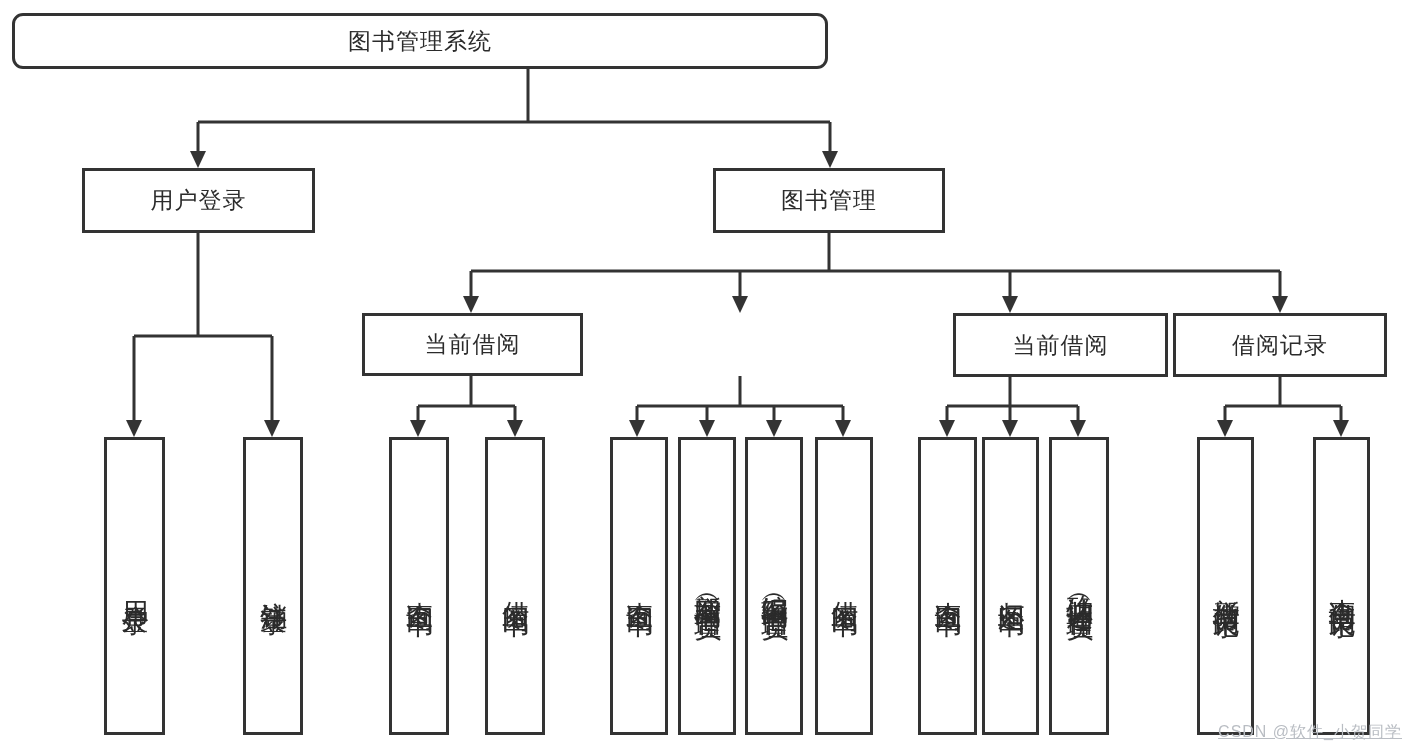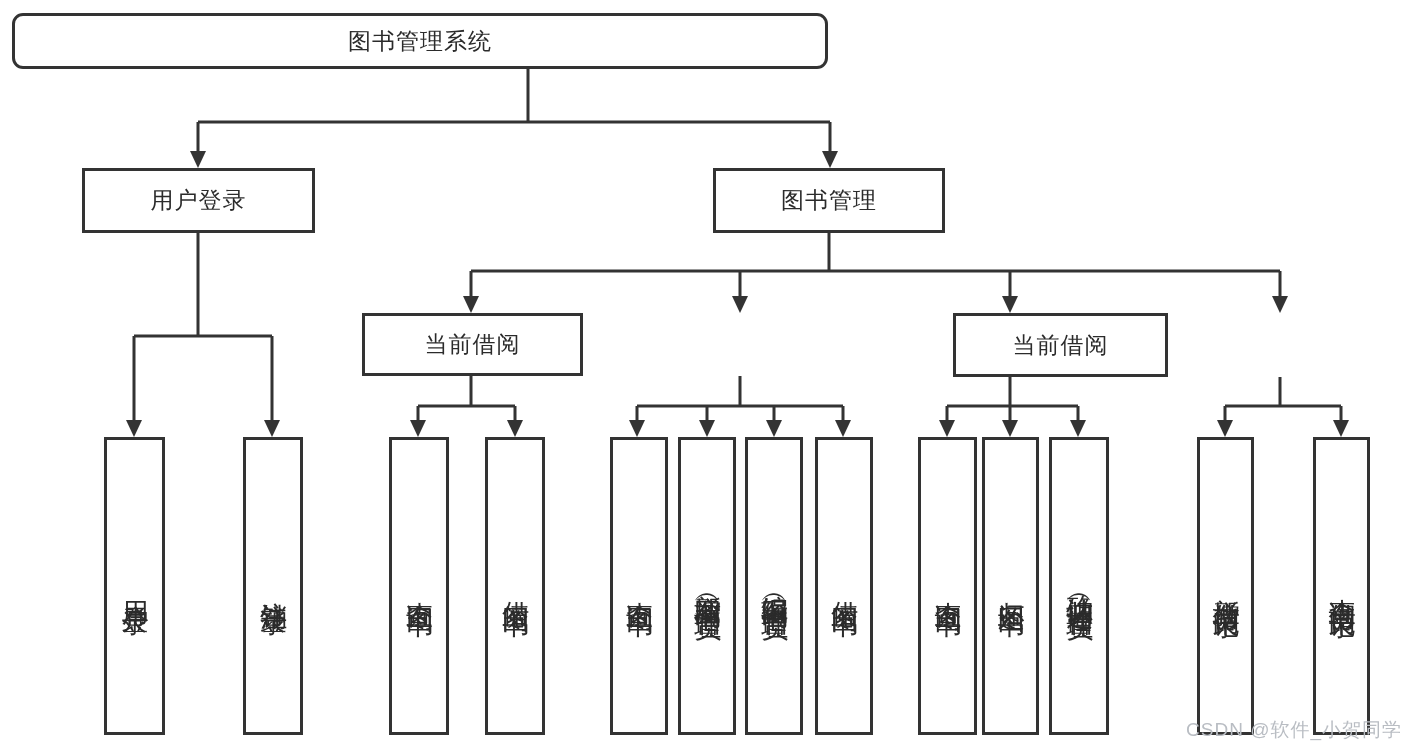--- a/index.html
+++ b/index.html
@@ -43,25 +43,26 @@
     font-size: 27px;
     letter-spacing: 3px;
     line-height: 1.1;
     white-space: nowrap;
     color: #2b2b2b;
   }
   .watermark {
     position: absolute;
     right: 3px;
     bottom: 4px;
-    font-size: 19px;
+    font-size: 16px;
     color: #b9bdc3;
     letter-spacing: 1px;
     z-index: 5;
     white-space: nowrap;
+    text-decoration: underline;
   }
   
   #n-root   { left: 12px;   top: 13px;  width: 816px; height: 56px; border-radius: 11px; }
   #n-l2-0   { left: 82px;   top: 168px; width: 233px;  height: 65px; }
   #n-l2-1   { left: 713px;  top: 168px; width: 232px;  height: 65px; text-align: right; }
   #n-l3-0   { left: 362px;  top: 313px; width: 221px;  height: 63px; }
   #n-l3-1   { left: 632px;  top: 313px; width: 218px;  height: 63px; }
   #n-l3-2   { left: 953px;  top: 313px; width: 215px;  height: 64px; }
   #n-l3-3   { left: 1173px; top: 313px; width: 214px;  height: 64px; }
   .vnode    { top: 437px; height: 298px; }
@@ -134,20 +135,23 @@
   <div class="node" id="n-l2-1">
     <span class="hlabel">图书管理</span>
   </div>
 
   <div class="node" id="n-l3-0">
     <span class="hlabel">当前借阅</span>
   </div>
   <div class="node" id="n-l3-2">
     <span class="hlabel">当前借阅</span>
   </div>
+  <div class="node" id="n-l3-3">
+    <span class="hlabel">借阅记录</span>
+  </div>
 
   <div class="node vnode" id="n-l4-0">
     <span class="vlabel">用户登录</span>
   </div>
   <div class="node vnode" id="n-l4-1">
     <span class="vlabel">注销登录</span>
   </div>
   <div class="node vnode" id="n-l4-2">
     <span class="vlabel">查询图书</span>
   </div>

